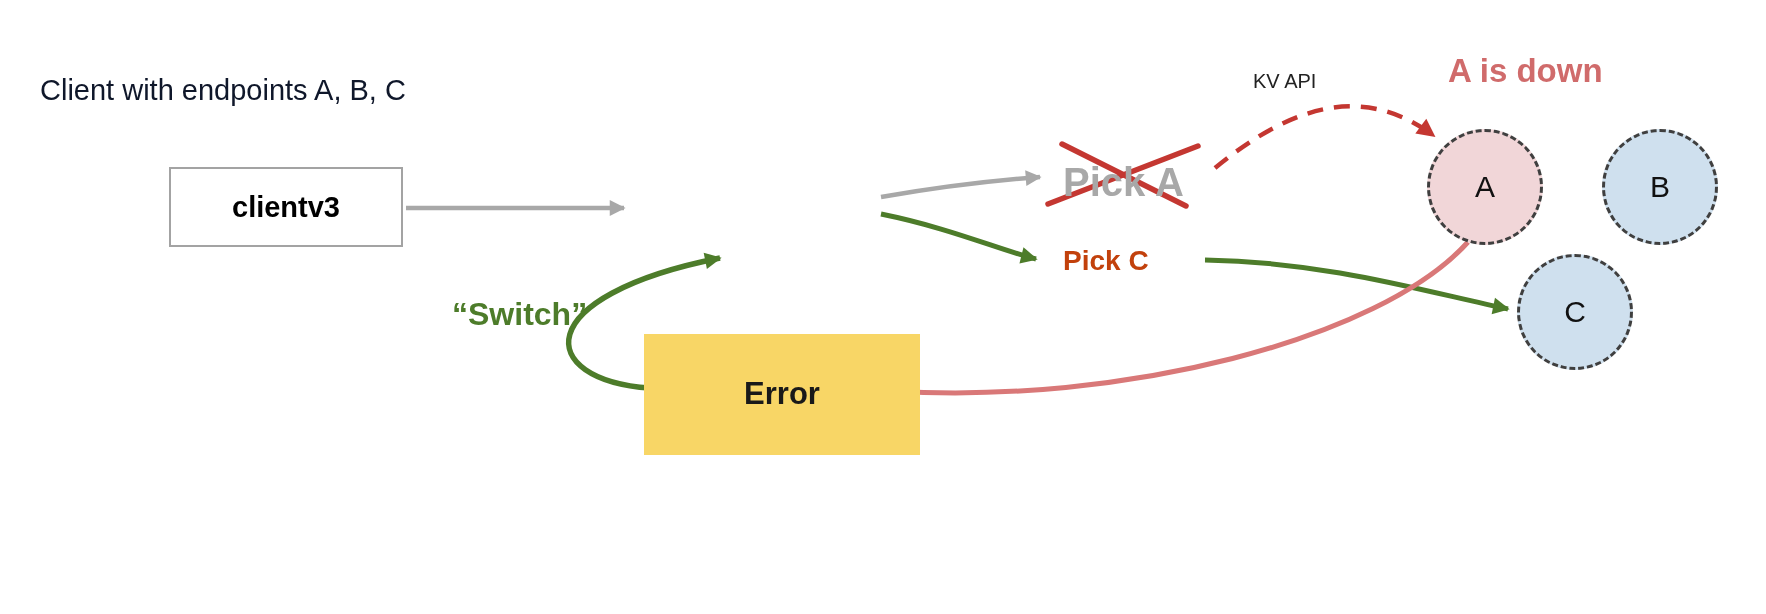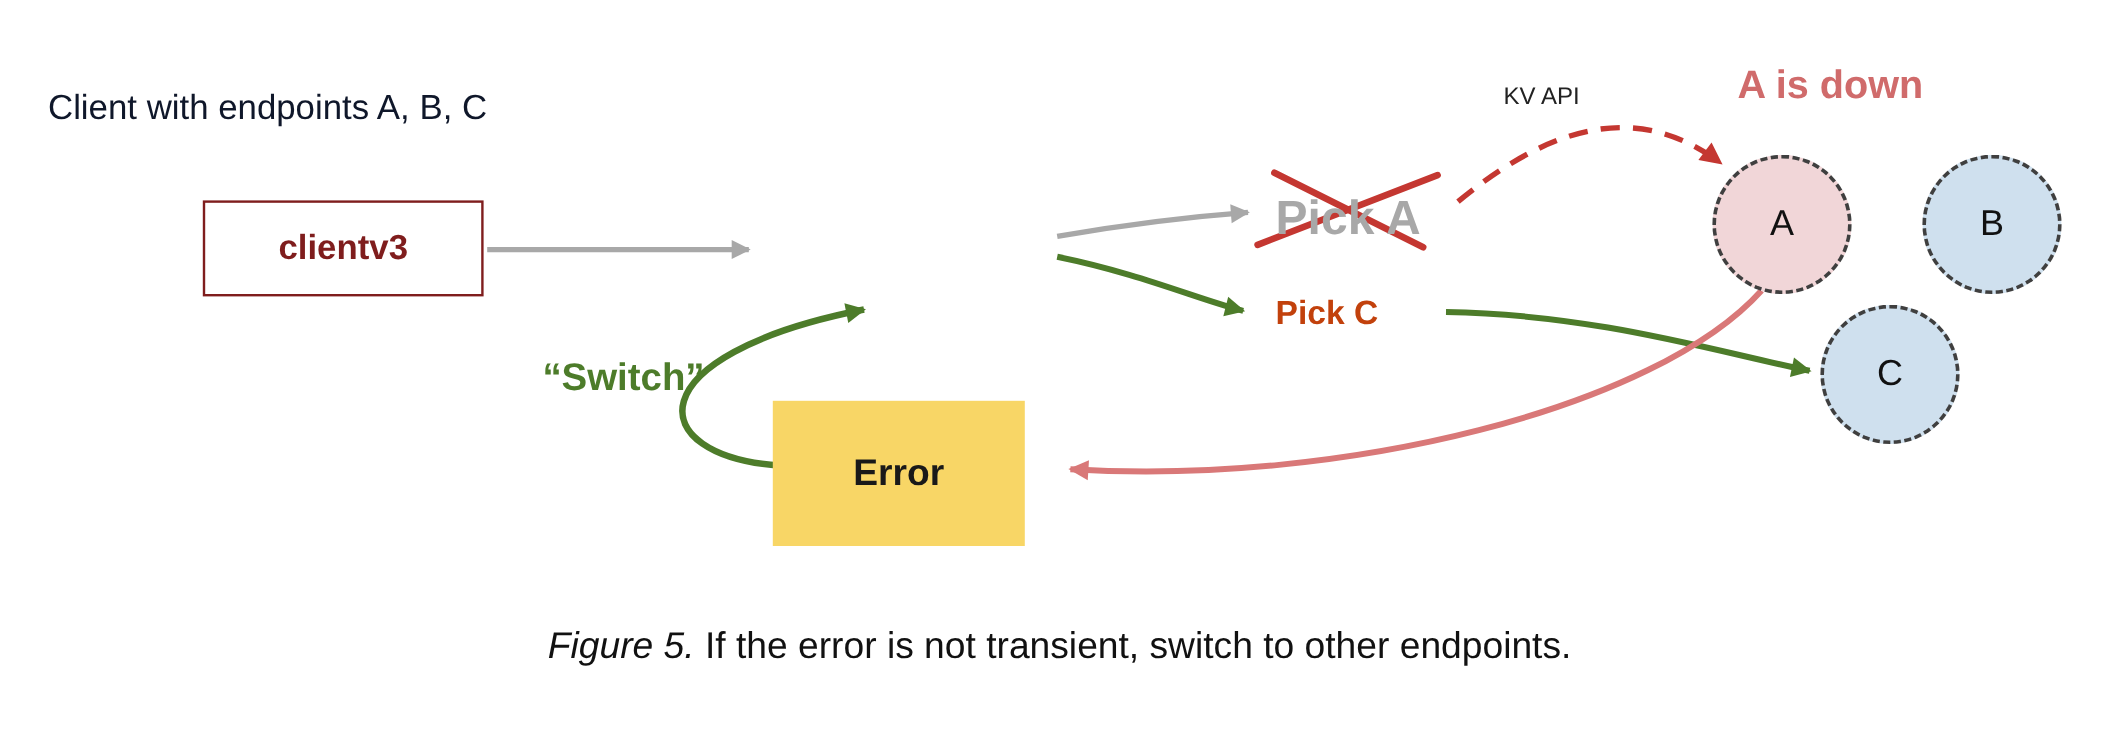--- a/index.html
+++ b/index.html
@@ -9,24 +9,24 @@
     background:#ffffff;
     font-family:"Liberation Sans", sans-serif;
     overflow:hidden;
   }
   .arrows{position:absolute;left:0;top:0;width:1766px;height:614px;pointer-events:none;}
   .lbl{position:absolute;white-space:nowrap;}
   .client-note{left:40px;top:74px;font-size:29px;color:#0f172a;}
   .box{position:absolute;display:flex;align-items:center;justify-content:center;
        box-sizing:border-box;text-align:center;}
   .clientv3{left:169px;top:167px;width:234px;height:80px;background:#ffffff;
-            border:2px solid #7f1d1d;font-weight:bold;font-size:29px;color:#7f1d1d;}
+            border:2px solid #a3a3a3;font-weight:bold;font-size:29px;color:#000000;}
   .balancer{left:644px;top:170px;width:235px;height:80px;background:#9e9e9e;
             color:#ffffff;font-weight:bold;font-size:31px;}
-  .errorhandler{left:644px;top:334px;width:210px;height:121px;background:#f8d666;
+  .errorhandler{left:644px;top:334px;width:276px;height:121px;background:#f8d666;
             color:#191919;font-weight:bold;font-size:31px;flex-direction:row;line-height:1.25;}
   .pick-a{left:1063px;top:160px;font-weight:bold;font-size:40px;color:#a8a8a8;}
   .pick-c{left:1063px;top:245px;font-weight:bold;font-size:28px;color:#c2410c;}
   .kv-api{left:1253px;top:70px;font-size:20px;color:#222;}
   .a-down{left:1448px;top:52px;font-weight:bold;font-size:33px;color:#d06b6b;}
   .switch{left:452px;top:296px;font-weight:bold;font-size:32px;color:#4d7c2a;}
   .node{position:absolute;width:116px;height:116px;border-radius:50%;
         border:3px dashed #3f3f3f;box-sizing:border-box;
         display:flex;align-items:center;justify-content:center;
         font-size:30px;color:#111;}
@@ -99,17 +99,14 @@
   <div class="node node-a">
     <span>A</span>
   </div>
   <div class="node node-b">
     <span>B</span>
   </div>
   <div class="node node-c">
     <span>C</span>
   </div>
 
-  <div class="caption">
-    <i>Figure 5.</i><span> If the error is not transient, switch to other endpoints.</span>
-  </div>
 
 </div>
 
 </body></html>

